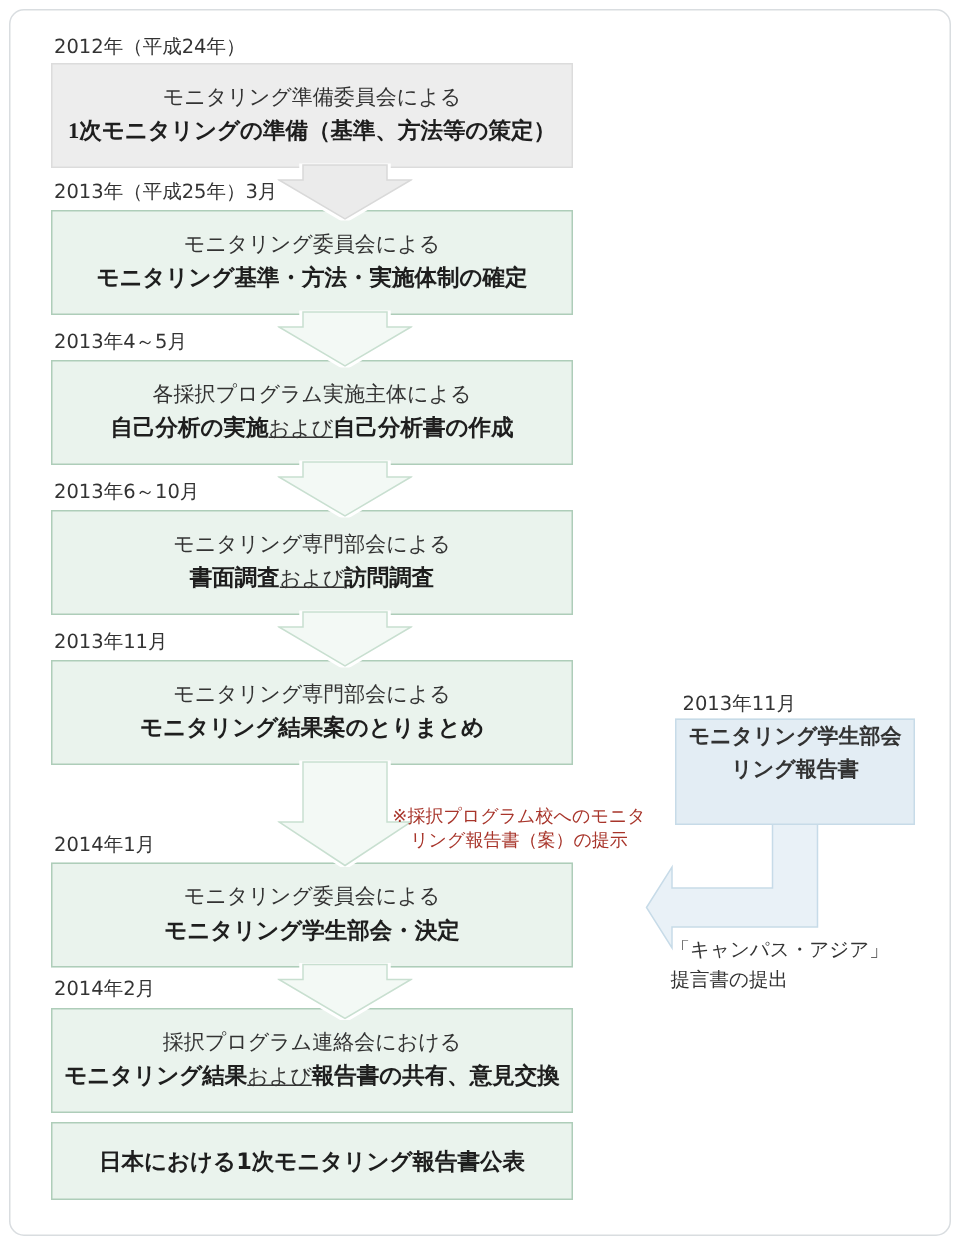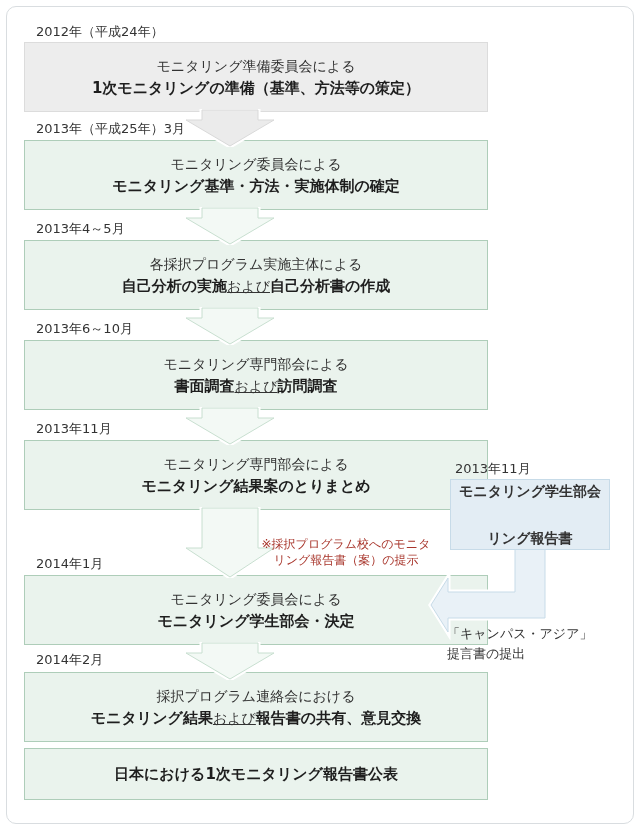--- a/index.html
+++ b/index.html
@@ -12,40 +12,40 @@
     --blue-arrow-fill:#e9f1f7; --blue-arrow-stroke:#c7dbe8;
     --annotation-red:#a8352b;
     --text-dark:#333333; --text-bold:#1e1e1e;
   }
   html,body{margin:0;padding:0;background:#ffffff;}
   body{font-family:"DejaVu Sans","Liberation Sans",sans-serif;color:var(--text-dark);}
   #canvas{position:relative;width:640px;height:830px;background:#fff;overflow:hidden;}
   .panel{position:absolute;left:6px;top:6px;width:626px;height:816px;
     border:1px solid var(--panel-border);border-radius:10px;background:#fff;}
   .date-label{position:absolute;left:36px;font-size:13px;line-height:15px;color:var(--text-dark);white-space:nowrap;}
-  .flow-box{position:absolute;left:24px;width:464px;height:70px;box-sizing:border-box;
+  .flow-box{position:absolute;left:34px;width:348px;height:70px;box-sizing:border-box;
     display:flex;flex-direction:column;justify-content:center;align-items:center;text-align:center;}
   .flow-box.gray{background:var(--gray-box-bg);border:1px solid var(--gray-box-border);}
   .flow-box.green{background:var(--green-box-bg);border:1px solid var(--green-box-border);align-items:center;}
   .flow-box .l1{font-size:14px;line-height:21px;color:var(--text-dark);}
   .flow-box .l2{font-size:15px;line-height:22px;color:var(--text-bold);}
-  .flow-box .l2 .b{font-weight:bold;}
+  .flow-box .l2 .b{font-weight:bold;font-family:Liberation Serif, serif;}
   .flow-box .l2 .r{font-weight:normal;font-size:14px;color:var(--text-dark);text-decoration:underline;}
   .final-box{height:52px;}
   .final-box .l2{font-weight:bold;}
   .arrow{position:absolute;}
   .arrow .halo{fill:#ffffff;stroke:#ffffff;stroke-width:5;stroke-linejoin:miter;}
   .gray-arrow .main{fill:var(--gray-arrow-fill);stroke:var(--gray-arrow-stroke);stroke-width:1;}
   .green-arrow .main{fill:var(--green-arrow-fill);stroke:var(--green-arrow-stroke);stroke-width:1;}
   .blue-arrow .main{fill:var(--blue-arrow-fill);stroke:var(--blue-arrow-stroke);stroke-width:1;}
   .annotation{position:absolute;left:258px;top:513px;width:176px;text-align:center;
     font-size:12px;line-height:16px;color:var(--annotation-red);margin-top:23px;}
   .side-box{position:absolute;left:450px;top:479px;width:160px;height:71px;box-sizing:border-box;
     background:var(--blue-box-bg);border:1px solid var(--blue-box-border);
-    display:flex;flex-direction:column;justify-content:space-between;align-items:center;text-align:center;}
+    display:flex;flex-direction:column;justify-content:flex-start;align-items:center;text-align:center;}
   .side-box div{font-size:14px;font-weight:bold;line-height:22px;color:var(--text-dark);}
   .side-date{position:absolute;left:455px;top:460px;font-size:13px;color:var(--text-dark);white-space:nowrap;}
   .side-caption{position:absolute;left:447px;top:624px;font-size:13px;line-height:20px;color:var(--text-dark);white-space:nowrap;}
 </style>
 </head>
 <body>
 
 <div id="canvas">
   <div class="panel"></div>
 

